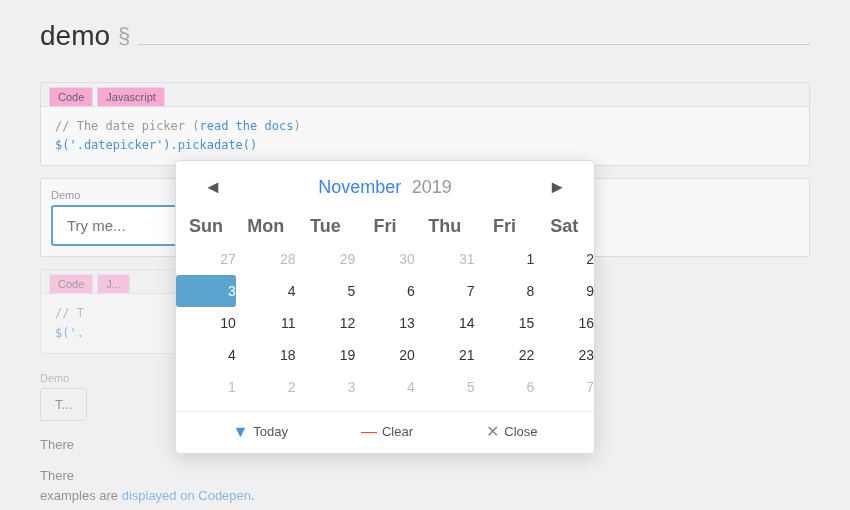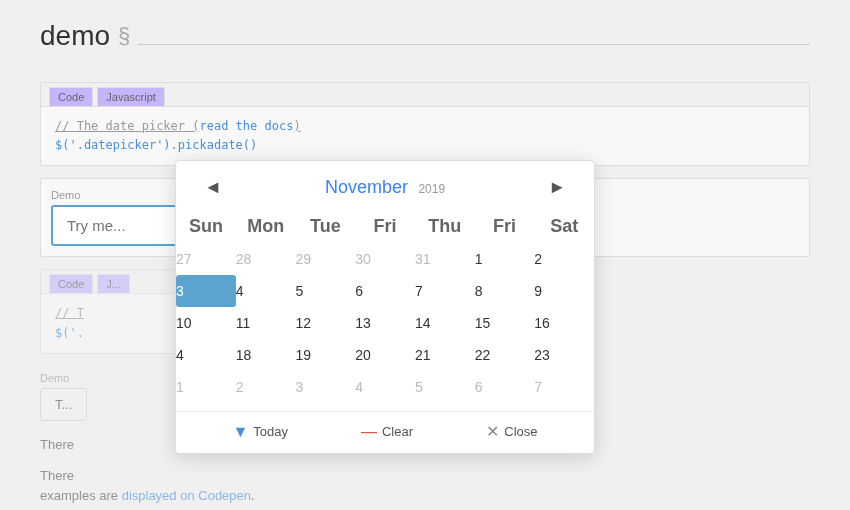--- a/index.html
+++ b/index.html
@@ -55,36 +55,36 @@
       border-bottom: 1px solid #ddd;
       background: #f0f0f0;
       padding: 4px 8px 0;
       gap: 4px;
     }
 
     .code-tab {
       font-size: 11px;
       color: #666;
       padding: 3px 8px;
-      background: #c4b5fd;
+      background: #f9a8d4;
       border: 1px solid #ddd;
       border-bottom: none;
       border-radius: 2px 2px 0 0;
       cursor: pointer;
     }
 
     .code-content {
       padding: 10px 14px;
       font-family: monospace;
       font-size: 12px;
       color: #555;
       line-height: 1.6;
     }
 
-    .code-comment { color: #999; text-decoration: underline; }
+    .code-comment { color: #999; }
     .code-blue { color: #4a90d9; }
     .code-link { color: #4a90d9; }
 
     .demo-label {
       font-size: 11px;
       color: #999;
       margin-bottom: 4px;
     }
 
     .demo-section {
@@ -148,41 +148,41 @@
     }
 
     .cal-month-year {
       font-size: 18px;
       color: #3b82f6;
       font-weight: 400;
     }
 
     .cal-year {
       color: #999;
-      font-size: 12px;
+      font-size: 18px;
       margin-left: 6px;
     }
 
     .cal-grid {
       width: 100%;
       border-collapse: collapse;
       padding: 0 10px;
     }
 
     .cal-grid th {
       text-align: center;
       font-size: 18px;
       font-weight: 600;
       color: #666;
       padding: 6px 0;
       width: 60px;
     }
 
     .cal-grid td {
-      text-align: left;
+      text-align: right;
       font-size: 14px;
       color: #333;
       padding: 8px 0;
       width: 60px;
       cursor: pointer;
       border-radius: 3px;
     }
 
     .cal-grid td.other-month {
       color: #bbb;

